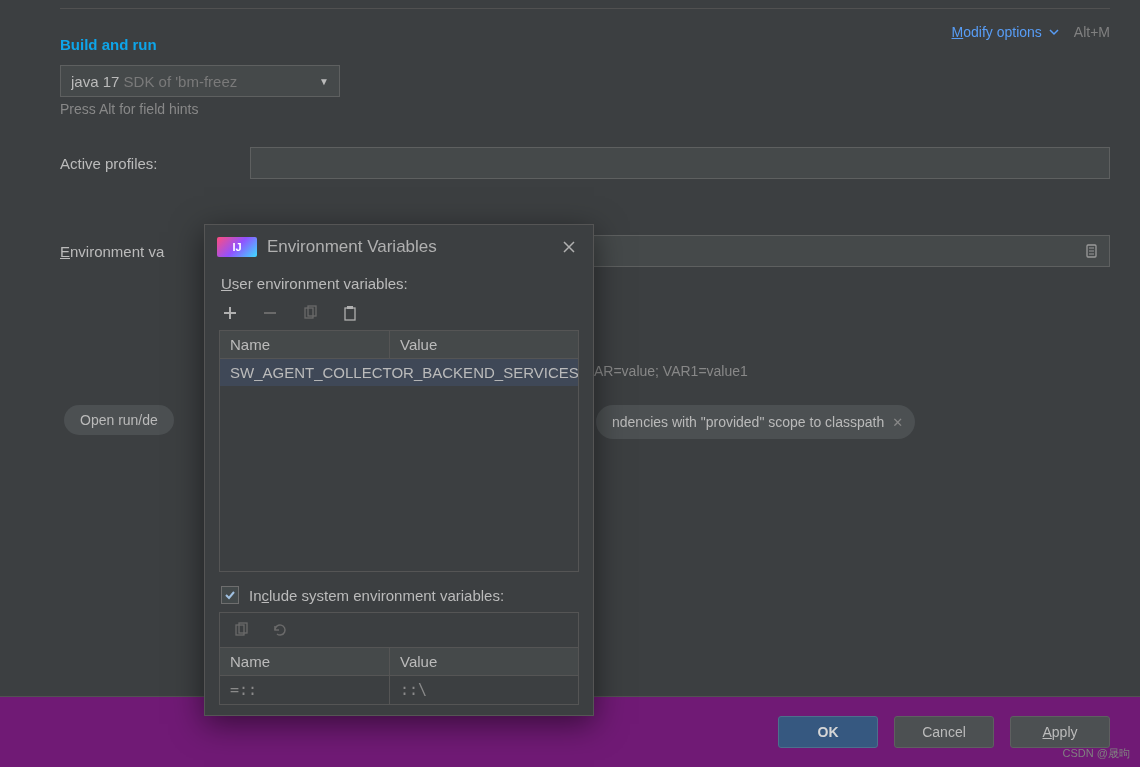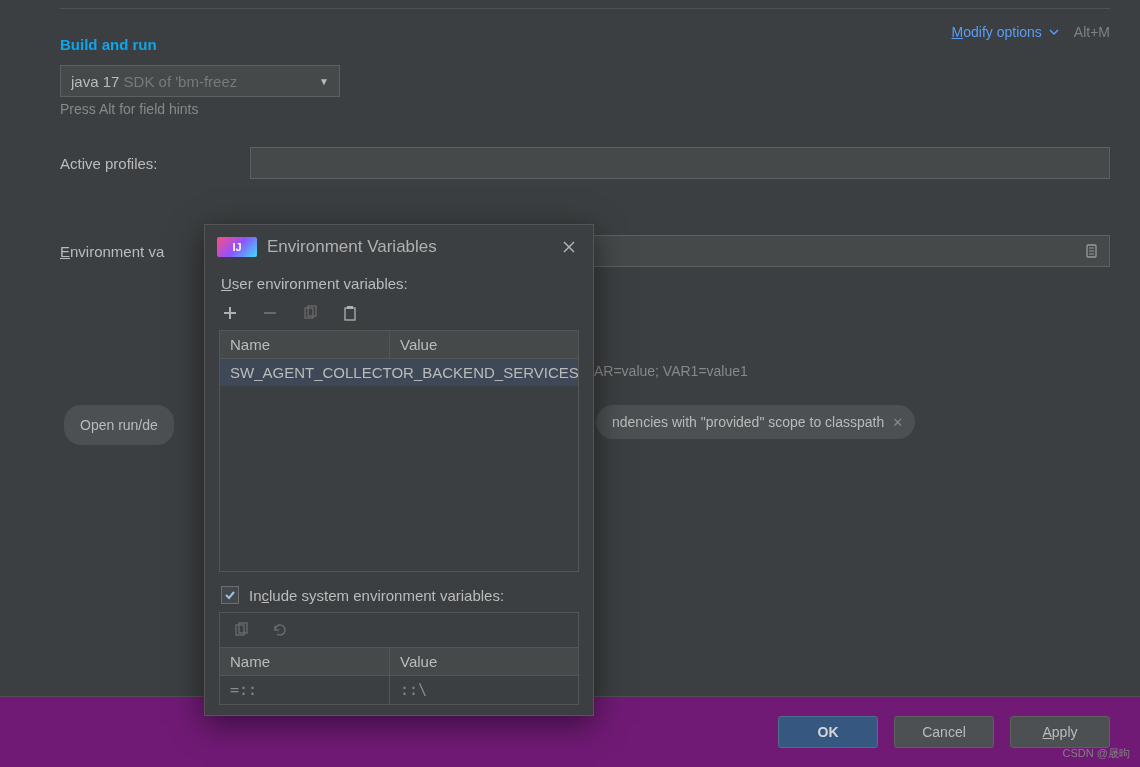--- a/index.html
+++ b/index.html
@@ -91,21 +91,21 @@
     position:absolute;
     left:594px;
     top:363px;
     color:#888888;
     font-size:14px;
   }
   .pill {
     position:absolute;
     left:64px;
     top:405px;
-    height:40px;
+    height:30px;
     border-radius:17px;
     background:#4c5052;
     color:#bababa;
     display:flex;
     align-items:center;
     padding:0 16px;
     font-size:14px;
   }
   .pill-2 {
     position:absolute;

